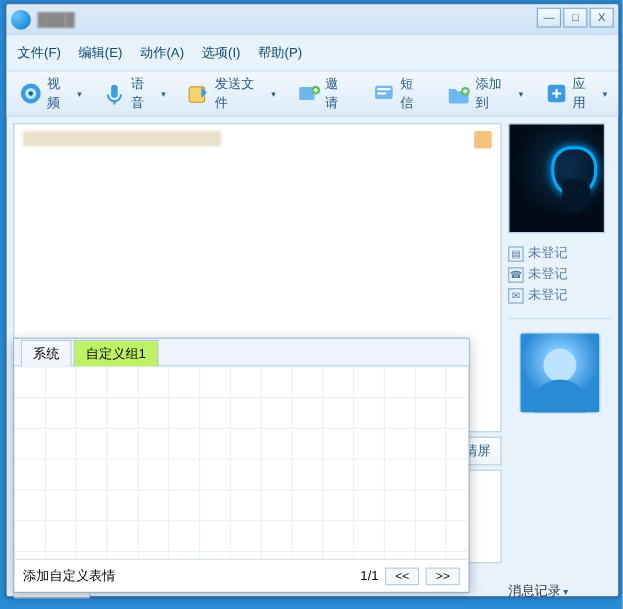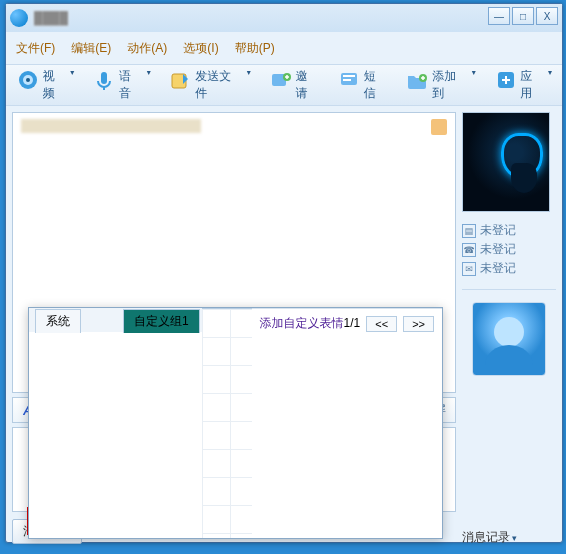--- a/index.html
+++ b/index.html
@@ -3,24 +3,24 @@
 <meta charset="utf-8">
 <style>
   * { box-sizing: border-box; margin: 0; padding: 0; font-family: "Microsoft YaHei", SimSun, Arial, sans-serif; }
   body { background: #2a8ad4; width: 566px; height: 554px; overflow: hidden; position: relative; }
   .window { position: absolute; left: 5px; top: 3px; width: 558px; height: 540px; background: #e8f2fb; border: 1px solid #3d6ea5; border-radius: 3px; box-shadow: 0 0 4px rgba(0,0,0,.3); }
   .titlebar { height: 28px; background: linear-gradient(#dcebf8,#cde2f5); display: flex; align-items: center; padding: 0 4px; position: relative; }
   .titlebar .logo { width: 18px; height: 18px; border-radius: 50%; background: radial-gradient(circle at 30% 30%, #6cc3ff, #007acc); margin-right: 6px; }
   .titlebar .title { color: #888; font-size: 12px; text-shadow: 0 0 2px #fff; filter: blur(1px); }
   .winbtns { position: absolute; right: 4px; top: 3px; display: flex; gap: 2px; }
   .winbtn { width: 22px; height: 18px; border: 1px solid #7aa7d3; background: linear-gradient(#f6fbff,#d7e8f7); display: flex; align-items: center; justify-content: center; font-size: 10px; color: #2b5c8a; cursor: pointer; }
-  .menubar { height: 22px; display: flex; align-items: center; padding: 16px 6px; background: #e8f2fb; font-size: 12px; color: #a16207; gap: 8px; }
+  .menubar { height: 22px; display: flex; align-items: center; padding: 16px 6px; background: #e8f2fb; font-size: 12px; color: #0c4a6e; gap: 8px; }
   .menubar .mi { cursor: pointer; padding: 2px 4px; }
   .toolbar { height: 42px; background: linear-gradient(#f2f8fd,#dceaf7); border-top: 1px solid #c8dbee; border-bottom: 1px solid #c8dbee; display: flex; align-items: center; padding: 0 6px; gap: 10px; }
-  .tbtn { display: flex; align-items: flex-start; gap: 3px; font-size: 12px; color: #2b5c8a; cursor: pointer; padding: 2px 4px; }
+  .tbtn { display: flex; align-items: center; gap: 3px; font-size: 12px; color: #2b5c8a; cursor: pointer; padding: 2px 4px; }
   .tbtn .ic { width: 24px; height: 24px; display:flex;align-items:center;justify-content:center; }
   .dropdown-arrow { font-size: 8px; color: #2b5c8a; margin-left: 1px; }
   .body { display: flex; height: calc(100% - 92px); }
   .left { flex: 1; display: flex; flex-direction: column; padding: 6px; gap: 4px; }
   .right { width: 100px; display: flex; flex-direction: column; padding: 6px 6px 6px 0; gap: 6px; }
   .msgview { flex: 1; border: 1px solid #b5cce2; background: #fff; position: relative; }
   .msgview .redact { position: absolute; left: 8px; top: 6px; width: 180px; height: 14px; background: #e9e0c8; filter: blur(1.5px); }
   .msgview .micon { position: absolute; right: 8px; top: 6px; width: 16px; height: 16px; background: #f4c27a; border-radius: 2px; }
   .fmtbar { height: 26px; border: 1px solid #b5cce2; background: linear-gradient(#fdfefe,#eef5fb); display: flex; align-items: center; padding: 0 6px; gap: 6px; font-size: 12px; color: #2b5c8a; }
   .fbtn { display: flex; align-items: center; gap: 2px; cursor: pointer; padding: 1px 3px; }
@@ -35,27 +35,27 @@
   .reg-list { display:flex; flex-direction:column; gap:2px; font-size:12px; color:#5a7fa3; margin-top:4px;}
   .reg-item { display:flex; align-items:center; gap:4px; }
   .reg-item .ri { width:14px; height:14px; border:1px solid #7aa7d3; display:flex;align-items:center;justify-content:center;font-size:9px;color:#5a7fa3; }
   .divider { height:1px; background:#c8dbee; margin:6px 0; }
   .bigavatar { width:74px; height:74px; background: radial-gradient(circle at 50% 35%, #7ec7ff 20%, #2a8ad4 60%); border-radius: 4px; position:relative; align-self:center; border:1px solid #c8dbee; overflow:hidden; }
   .bigavatar::before{content:"";position:absolute;left:50%;top:14px;width:30px;height:30px;background:#bde4ff;border-radius:50%;transform:translateX(-50%);}
   .bigavatar::after{content:"";position:absolute;left:50%;top:42px;width:48px;height:40px;background:#2a8ad4;border-radius:50% 50% 20% 20%;transform:translateX(-50%);}
   .msgrec { font-size:12px; color:#333; display:flex; align-items:center; gap:2px; margin-top:auto;}
   .msgrec .arrow { font-size:9px; color:#2b5c8a; }
   
-  .popup { position:absolute; left:28px; top:307px; width:415px; height:232px; background:#fff; border:1px solid #8aa9c7; box-shadow:0 2px 10px rgba(0,0,0,.25); z-index:50; display:flex; flex-direction:row; }
+  .popup { position:absolute; left:12px; top:307px; width:415px; height:232px; background:#fff; border:1px solid #8aa9c7; box-shadow:0 2px 10px rgba(0,0,0,.25); z-index:50; display:flex; flex-direction:column; }
   .tabs { height:24px; display:flex; align-items:flex-end; padding-left:6px; background:#eef4fa; }
   .tab { border:1px solid #b5cce2; border-bottom:none; padding:3px 10px 3px; font-size:12px; margin-right:2px; background:#f3f7fb; cursor:pointer; position:relative; top:1px; }
-  .tab.active { background:#0f766e;margin-left:40px; }
+  .tab.active { background:#bef264; }
   .gridarea { flex:1; background-image: linear-gradient(#e8eef4 1px, transparent 1px), linear-gradient(90deg,#e8eef4 1px, transparent 1px); background-size:28px 28px; border-top:1px solid #b5cce2; }
   .popup-footer { height:30px; border-top:1px solid #d6e2ee; display:flex; align-items:center; padding:0 8px; font-size:12px; }
-  .popup-footer .addlink { color:#4c1d95; cursor:pointer; text-decoration:none; }
+  .popup-footer .addlink { color:#000000; cursor:pointer; text-decoration:none; }
   .redbox { position:absolute; border:2px solid #d00; pointer-events:none; }
   .pager { display:flex; align-items:flex-start; gap:6px; }
   .pgbtn { border:1px solid #b5cce2; padding:1px 8px; font-size:11px; cursor:pointer; background:#f6f9fc; }
   svg { display:block; }
 </style>
 </head>
 <body>
 
 <div class="window">
 

